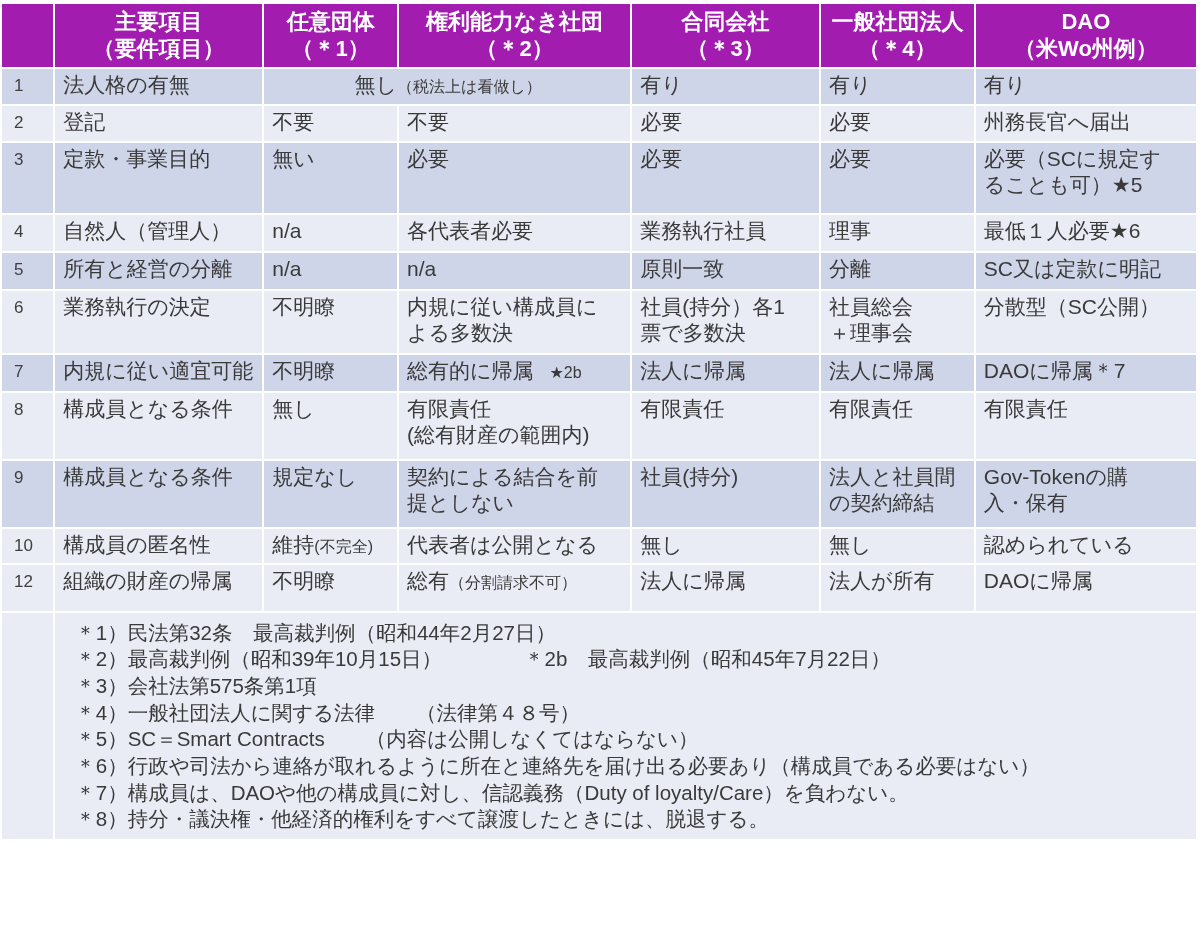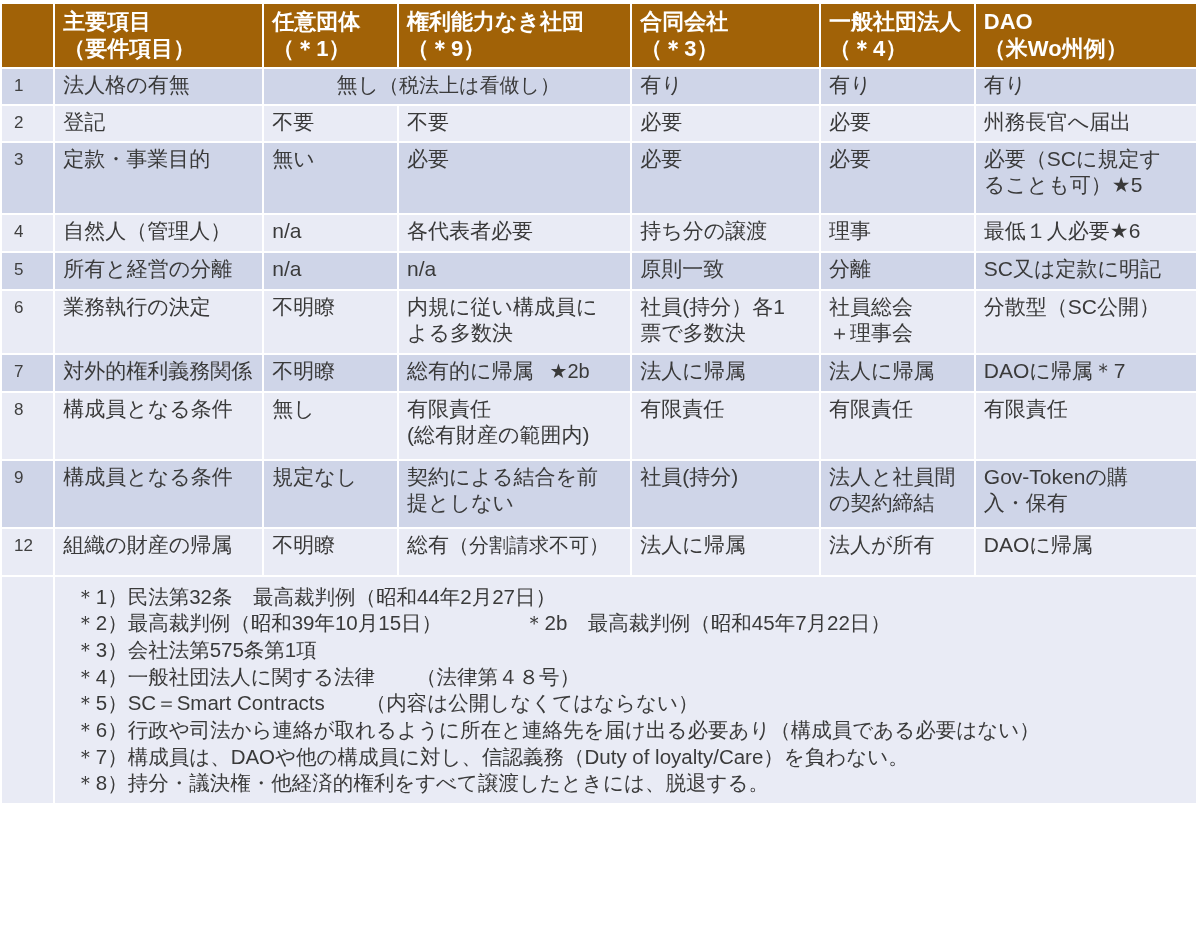--- a/index.html
+++ b/index.html
@@ -1,30 +1,30 @@
 <!DOCTYPE html>
 <html><head>
 <meta charset="utf-8">
 <style>
   html,body{margin:0;padding:0;background:#ffffff;}
   body{width:1200px;height:928px;overflow:hidden;
        font-family:"Liberation Sans","DejaVu Sans",sans-serif;}
   table.cmp{border-collapse:separate;border-spacing:2px;table-layout:fixed;
             width:1198px;margin:2px 0 0 0;color:#3a3a3a;}
-  th.hdr{background:#a16207;color:#ffffff;font-size:22px;font-weight:bold;
-         text-align:left;vertical-align:top;padding:5px 8px 4px 8px;
+  th.hdr{background:#a21caf;color:#ffffff;font-size:22px;font-weight:bold;
+         text-align:center;vertical-align:top;padding:5px 8px 4px 8px;
          white-space:pre-line;line-height:1.22;}
   td{vertical-align:top;padding:3px 6px 2px 8px;font-size:21px;line-height:1.26;
      white-space:pre-line;overflow:hidden;}
   tr.dark td{background:#cfd5e8;}
   tr.light td{background:#e9ebf5;}
   td.num{font-size:17px;padding:6px 0 0 12px;color:#404040;}
   td.center{text-align:center;}
   .cell-main{white-space:pre-line;}
-  .note{font-size:20px;}
+  .note{font-size:16px;}
   .note.gap{margin-left:16px;text-align:right;}
   .note.block{display:block;font-size:18px;line-height:1.2;}
   td.foot{font-size:20.5px;line-height:1.3;padding:7px 4px 6px 20px;}
   .foot-line{white-space:pre;}
 </style>
 </head>
 <body>
 
 <table class="cmp">
   <colgroup>
@@ -37,21 +37,21 @@
       <col style="width: 219px;">
     </colgroup>
   <thead>
     <tr>
         <th class="hdr"></th>
         <th class="hdr">主要項目
 （要件項目）</th>
         <th class="hdr">任意団体
 （＊1）</th>
         <th class="hdr">権利能力なき社団
-（＊9）</th>
+（＊2）</th>
         <th class="hdr">合同会社
 （＊3）</th>
         <th class="hdr">一般社団法人
 （＊4）</th>
         <th class="hdr">DAO
 （米Wo州例）</th>
       </tr>
   </thead>
   <tbody>
       <tr class="dark" style="height: 35px;">
@@ -79,21 +79,21 @@
         <td><span class="cell-main">必要</span></td>
         <td><span class="cell-main">必要</span></td>
         <td><span class="cell-main">必要（SCに規定す
 ることも可）★5</span></td>
       </tr>
       <tr class="light" style="height: 36px;">
         <td class="num">4</td>
         <td>自然人（管理人）</td>
         <td><span class="cell-main">n/a</span></td>
         <td><span class="cell-main">各代表者必要</span></td>
-        <td><span class="cell-main">持ち分の譲渡</span></td>
+        <td><span class="cell-main">業務執行社員</span></td>
         <td><span class="cell-main">理事</span></td>
         <td><span class="cell-main">最低１人必要★6</span></td>
       </tr>
       <tr class="dark" style="height: 36px;">
         <td class="num">5</td>
         <td>所有と経営の分離</td>
         <td><span class="cell-main">n/a</span></td>
         <td><span class="cell-main">n/a</span></td>
         <td><span class="cell-main">原則一致</span></td>
         <td><span class="cell-main">分離</span></td>
@@ -106,21 +106,21 @@
         <td><span class="cell-main">内規に従い構成員に
 よる多数決</span></td>
         <td><span class="cell-main">社員(持分）各1
 票で多数決</span></td>
         <td><span class="cell-main">社員総会
 ＋理事会</span></td>
         <td><span class="cell-main">分散型（SC公開）</span></td>
       </tr>
       <tr class="dark" style="height: 36px;">
         <td class="num">7</td>
-        <td>対外的権利義務関係</td>
+        <td>内規に従い適宜可能</td>
         <td><span class="cell-main">不明瞭</span></td>
         <td><span class="cell-main">総有的に帰属</span><span class="note gap">★2b</span></td>
         <td><span class="cell-main">法人に帰属</span></td>
         <td><span class="cell-main">法人に帰属</span></td>
         <td><span class="cell-main">DAOに帰属＊7</span></td>
       </tr>
       <tr class="light" style="height: 66px;">
         <td class="num">8</td>
         <td>構成員となる条件</td>
         <td><span class="cell-main">無し</span></td>
@@ -135,20 +135,29 @@
         <td>構成員となる条件</td>
         <td><span class="cell-main">規定なし</span></td>
         <td><span class="cell-main">契約による結合を前
 提としない</span></td>
         <td><span class="cell-main">社員(持分)</span></td>
         <td><span class="cell-main">法人と社員間
 の契約締結</span></td>
         <td><span class="cell-main">Gov-Tokenの購
 入・保有</span></td>
       </tr>
+      <tr class="light" style="height: 34px;">
+        <td class="num">10</td>
+        <td>構成員の匿名性</td>
+        <td><span class="cell-main">維持</span><span class="note">(不完全)</span></td>
+        <td><span class="cell-main">代表者は公開となる</span></td>
+        <td><span class="cell-main">無し</span></td>
+        <td><span class="cell-main">無し</span></td>
+        <td><span class="cell-main">認められている</span></td>
+      </tr>
       <tr class="light" style="height: 46px; padding-left: 12px;">
         <td class="num">12</td>
         <td>組織の財産の帰属</td>
         <td><span class="cell-main">不明瞭</span></td>
         <td><span class="cell-main">総有</span><span class="note">（分割請求不可）</span></td>
         <td><span class="cell-main">法人に帰属</span></td>
         <td><span class="cell-main">法人が所有</span></td>
         <td><span class="cell-main">DAOに帰属</span></td>
       </tr>
       <tr class="light">

